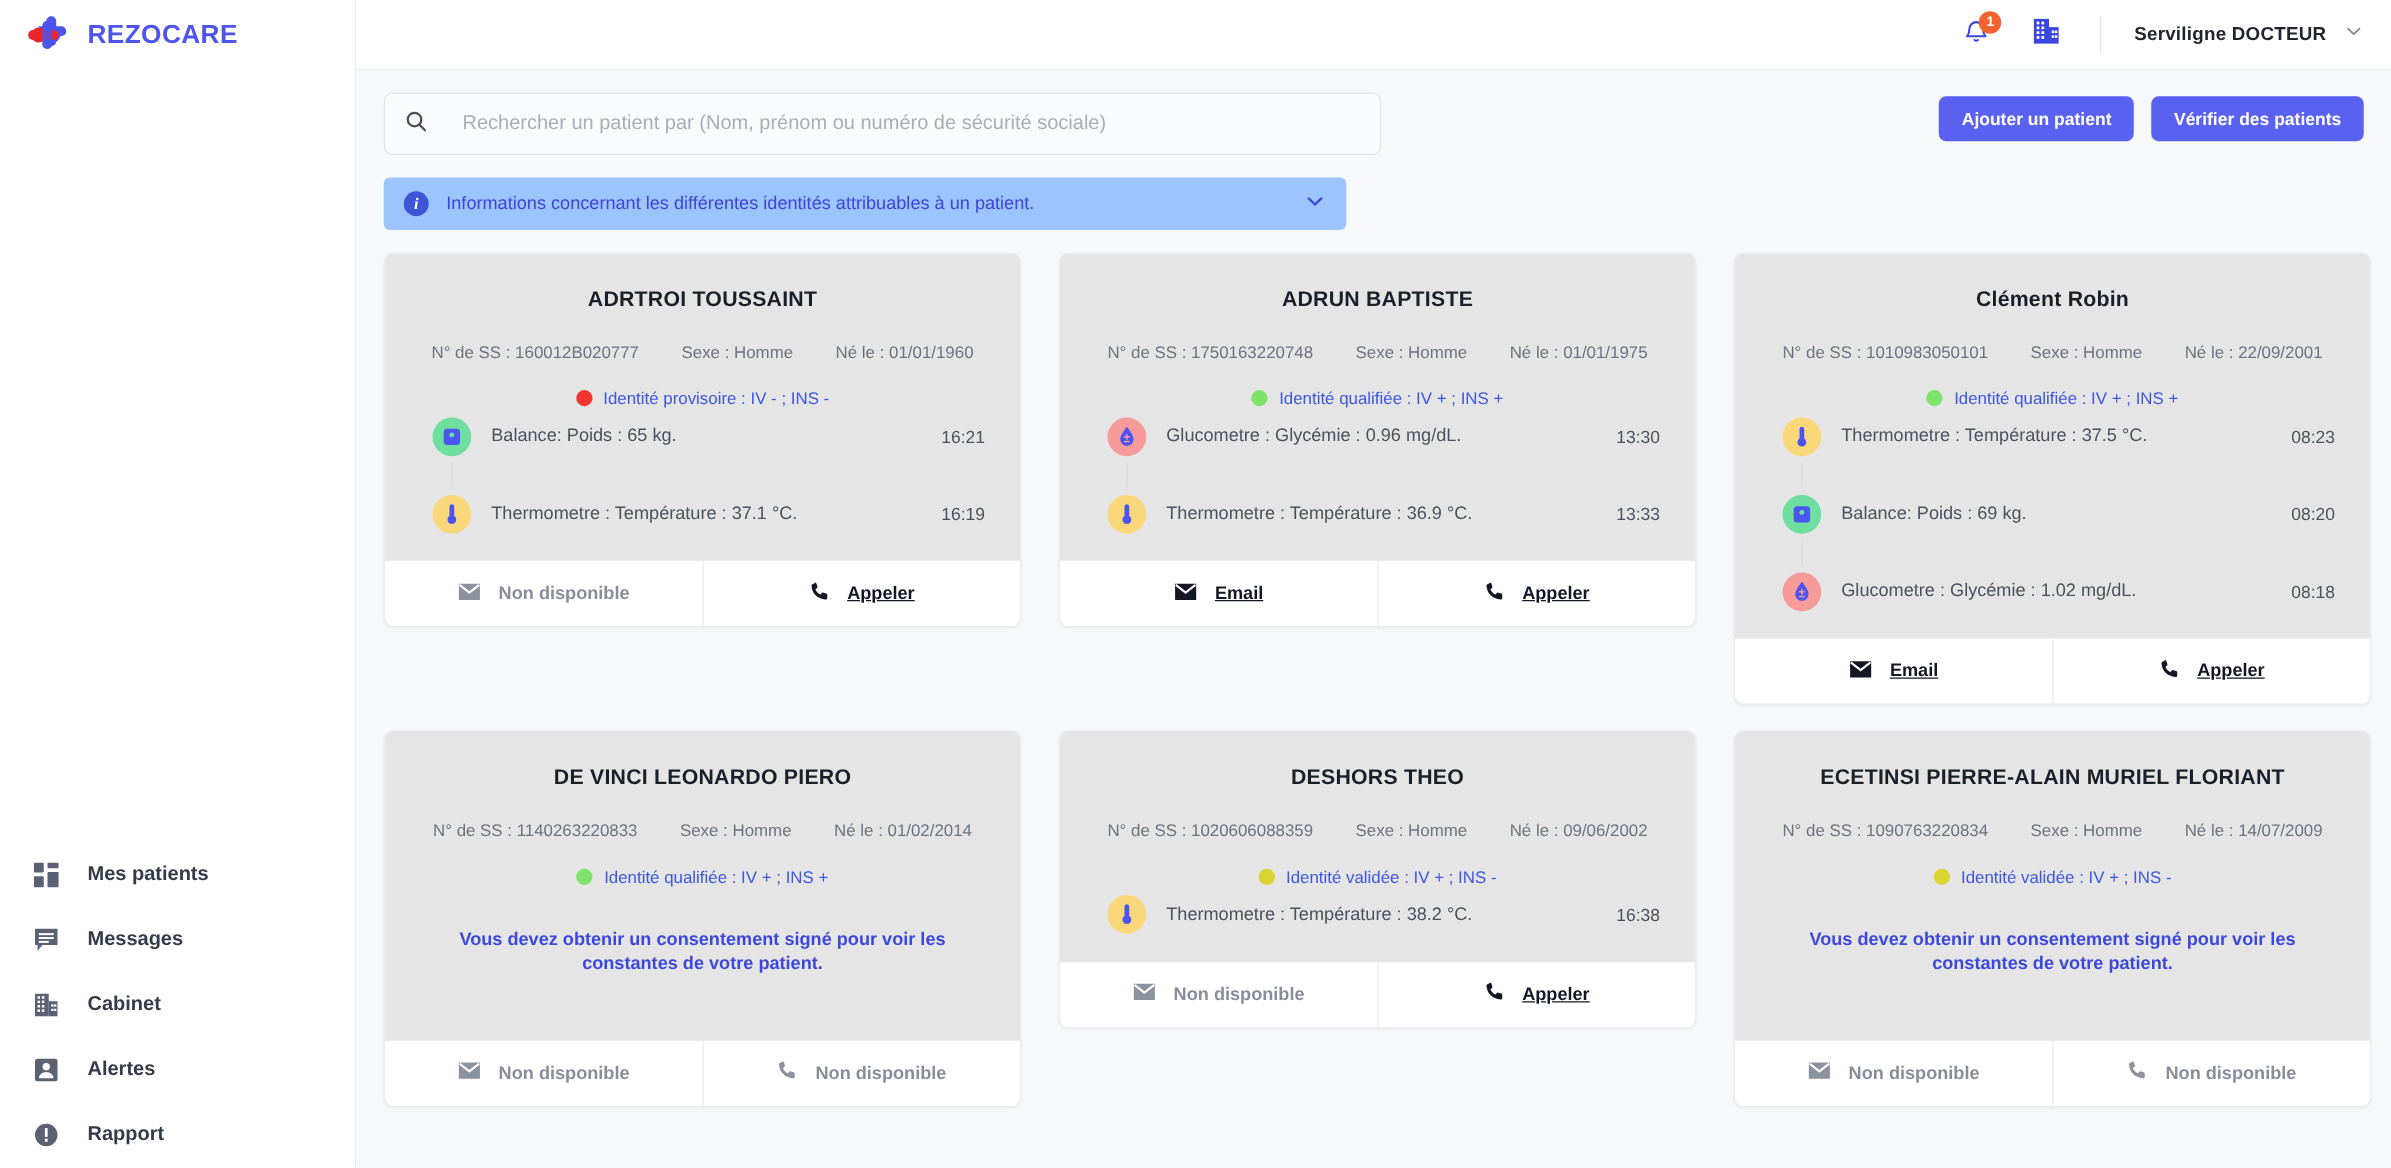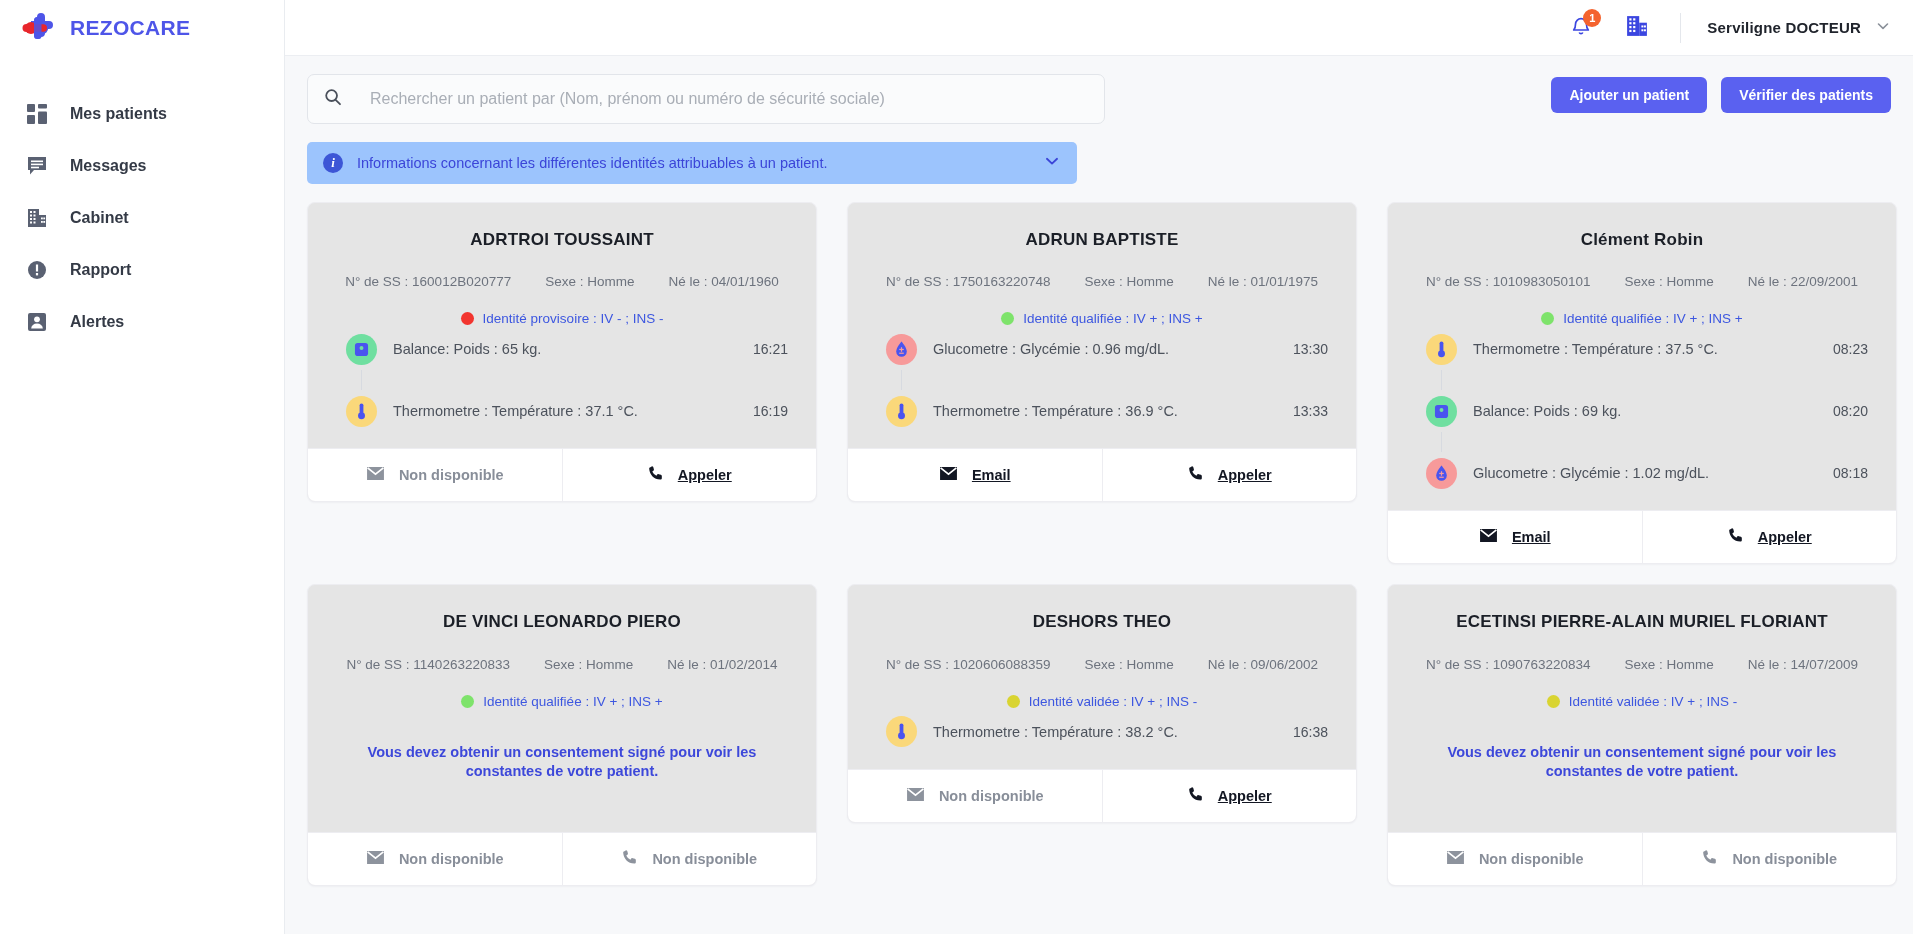--- a/index.html
+++ b/index.html
@@ -9,21 +9,21 @@
     background: #ffffff;
     overflow: hidden;
   }
   .app { display: flex; width: 1913px; height: 934px; }
 
   
   .sidebar {
     width: 285px; min-width: 285px; height: 934px;
     background: #ffffff;
     border-right: 1px solid #e9ecf0;
-    display: flex; flex-direction: column;
+    display: flex; flex-direction: column; justify-content: space-between;
   }
   .brand {
     height: 56px; display: flex; align-items: center; gap: 12px;
     padding: 0 0 0 18px;
   }
   .brand-logo { width: 40px; height: 40px; position: relative; flex: 0 0 40px; }
   .brand-name {
     color: #4e55e8; font-size: 21px; font-weight: bold; letter-spacing: .3px;
   }
   .nav { margin-top: 32px; display: flex; flex-direction: column; }
@@ -220,37 +220,37 @@
                 <rect x="16.3" y="13" width="1.8" height="1.8"></rect>
             </g>
           </svg>
         </span>
         <span class="nav-label">Cabinet</span>
       </div>
 
       <div class="nav-item">
         <span class="nav-ico">
           <svg width="20" height="20" viewBox="0 0 20 20" fill="#5a6172">
+            <rect x="1" y="1" width="18" height="18" rx="2"></rect>
+            <circle cx="10" cy="7.3" r="2.9" fill="#fff"></circle>
+            <path d="M4.2 16.5 a5.8 5 0 0 1 11.6 0 z" fill="#fff"></path>
+          </svg>
+        </span>
+        <span class="nav-label">Alertes</span>
+      </div>
+
+      <div class="nav-item">
+        <span class="nav-ico">
+          <svg width="20" height="20" viewBox="0 0 20 20" fill="#5a6172">
             <circle cx="10" cy="10" r="9"></circle>
             <rect x="8.9" y="4.5" width="2.2" height="7" fill="#fff"></rect>
             <rect x="8.9" y="13" width="2.2" height="2.4" fill="#fff"></rect>
           </svg>
         </span>
         <span class="nav-label">Rapport</span>
-      </div>
-
-      <div class="nav-item">
-        <span class="nav-ico">
-          <svg width="20" height="20" viewBox="0 0 20 20" fill="#5a6172">
-            <rect x="1" y="1" width="18" height="18" rx="2"></rect>
-            <circle cx="10" cy="7.3" r="2.9" fill="#fff"></circle>
-            <path d="M4.2 16.5 a5.8 5 0 0 1 11.6 0 z" fill="#fff"></path>
-          </svg>
-        </span>
-        <span class="nav-label">Alertes</span>
       </div>
     </nav>
   </aside>
 
   <section class="main">
 
     <header class="topbar">
       <div class="bell-wrap">
         <span>
           <svg width="22" height="22" viewBox="0 0 22 22" fill="none" stroke="#3b46e0" stroke-width="1.7">
@@ -322,21 +322,21 @@
         </span>
       </div>
 
       <div class="grid" id="patient-grid">
           <div class="card">
             <div class="card-body">
               <div class="card-title">ADRTROI TOUSSAINT</div>
               <div class="meta">
                 <span>N° de SS : 160012B020777</span>
                 <span>Sexe : Homme</span>
-                <span>Né le : 04/01/1960</span>
+                <span>Né le : 01/01/1960</span>
               </div>
               <div class="identity">
                 <span class="dot" style="background:#f2352f"></span>
                 <span>Identité provisoire : IV - ; INS -</span>
               </div>
               <div class="readings">
                 <div class="reading">
                   <span class="r-ico" style="background:#6fdfa0">
                     <svg width="15" height="15" viewBox="0 0 16 16">
                       <rect x="1" y="1" width="14" height="14" rx="3" fill="#4a54ef"></rect>

